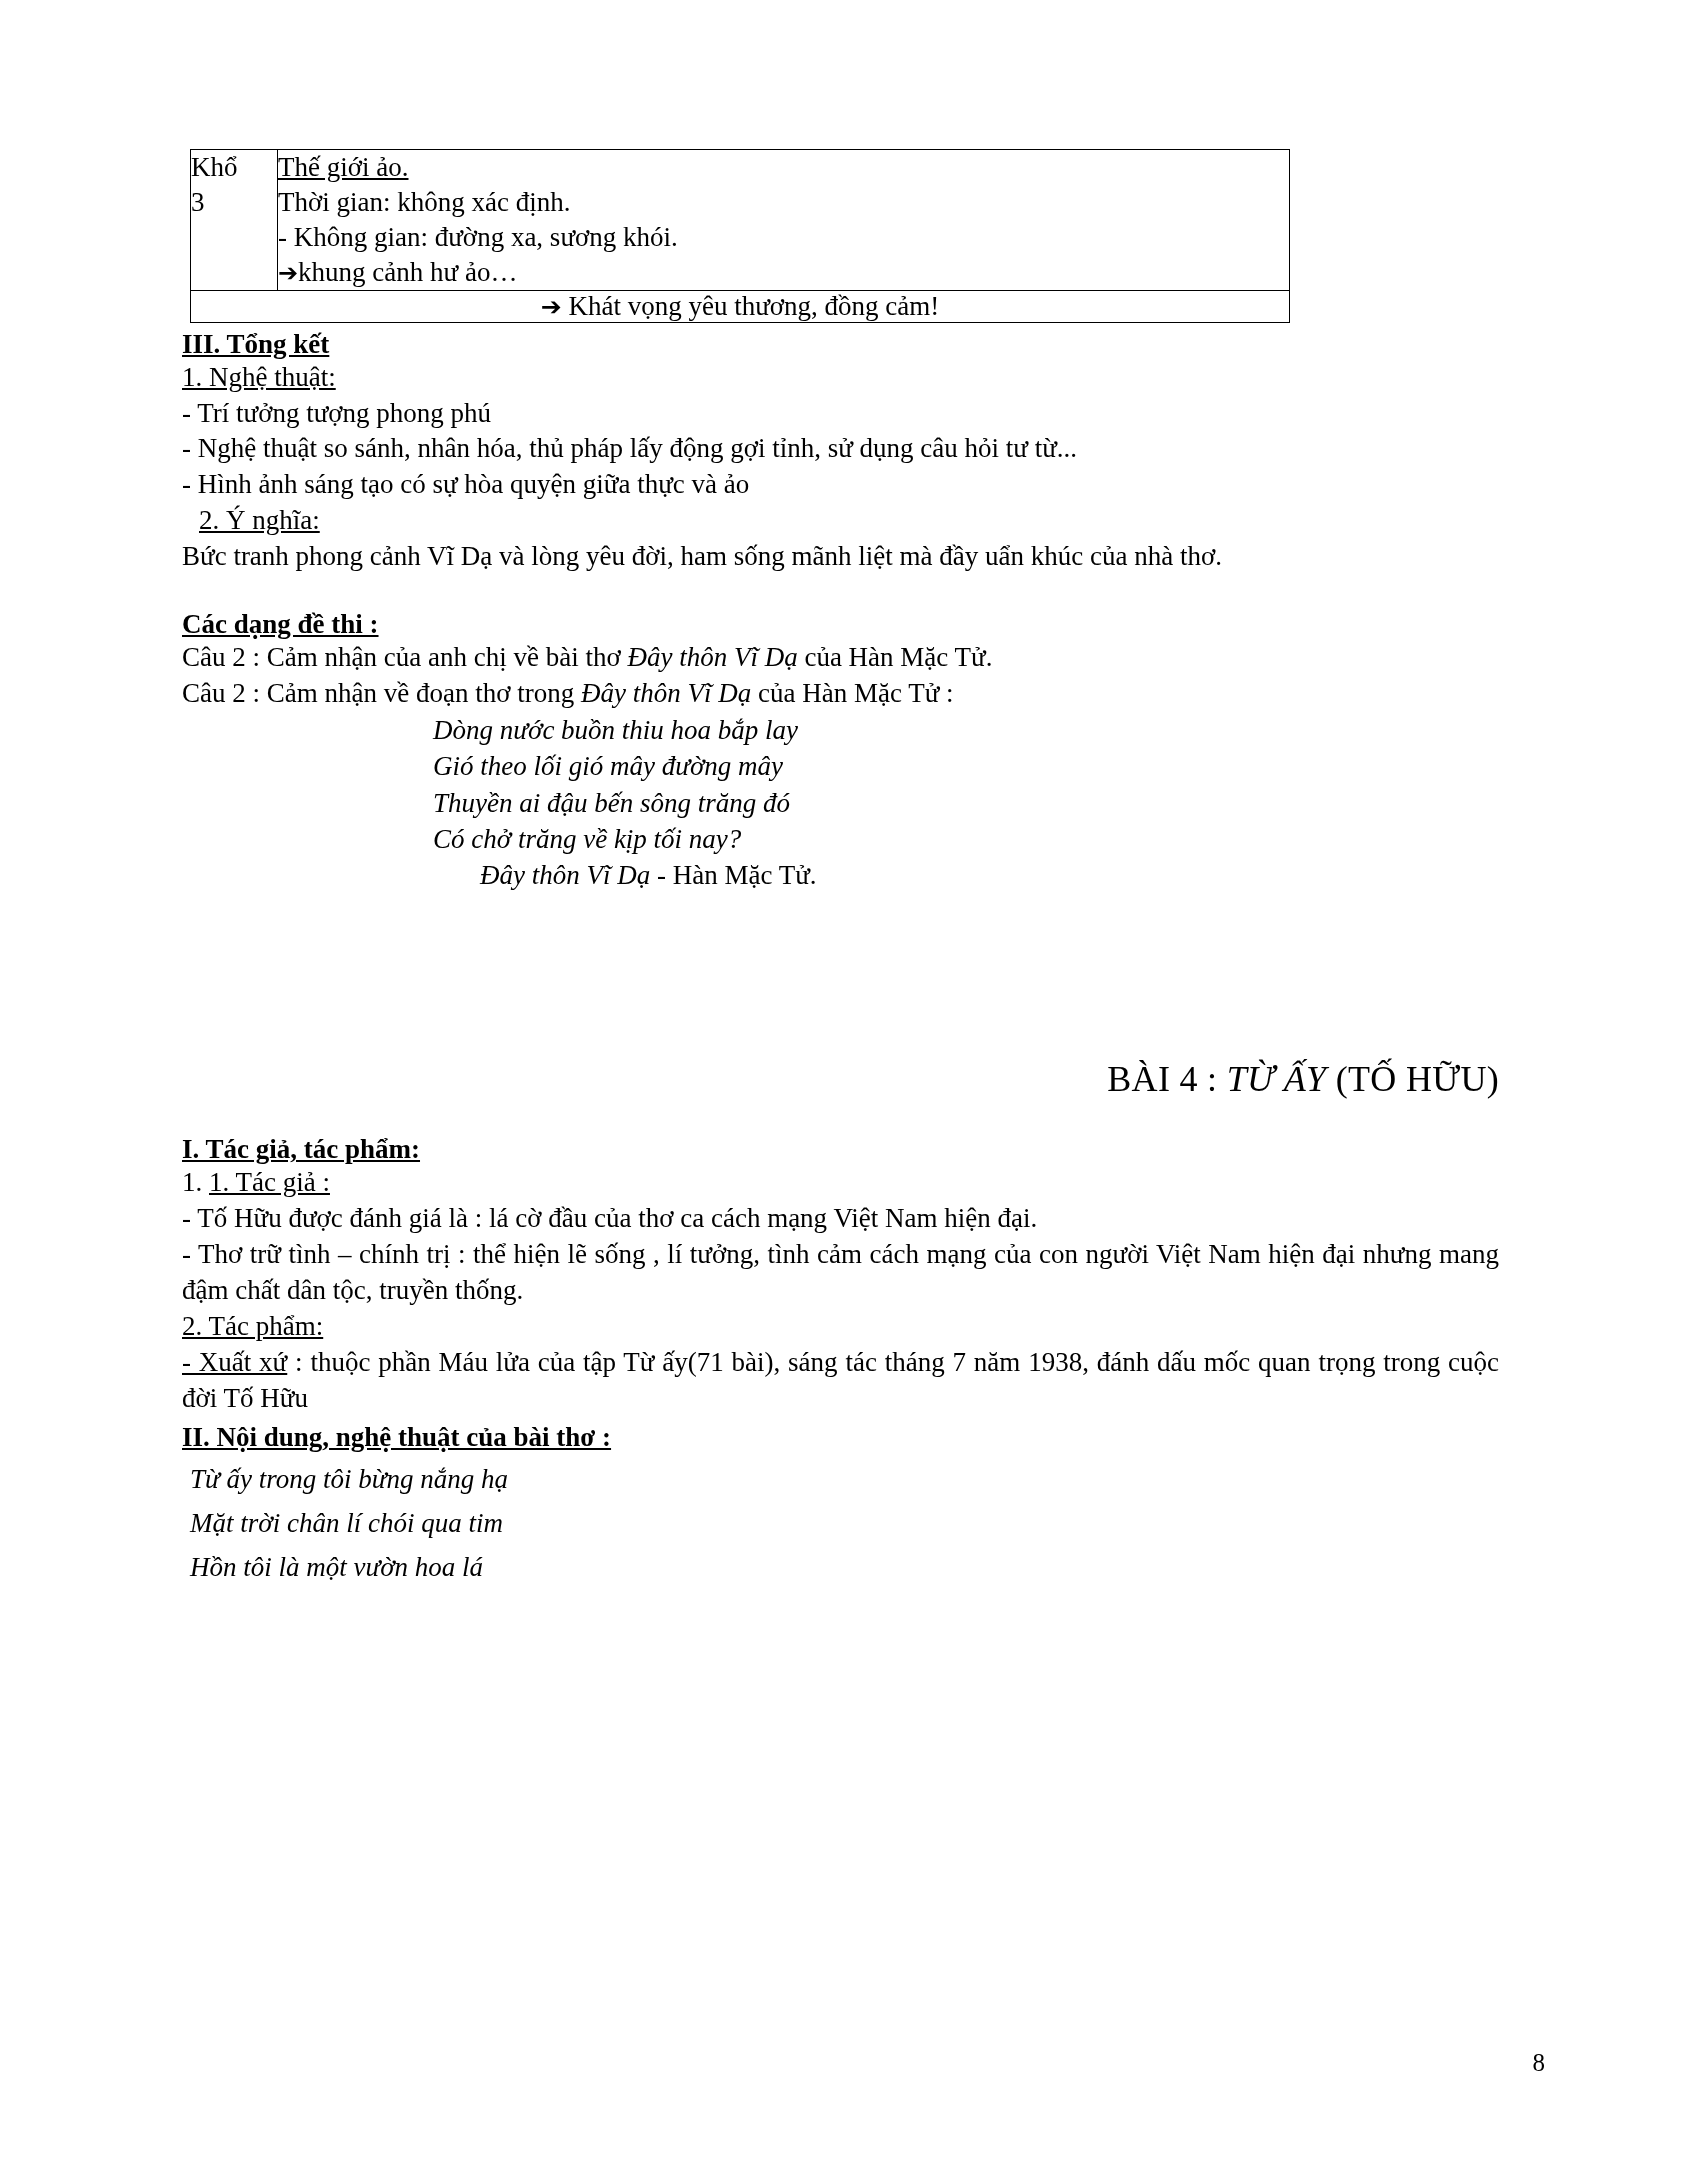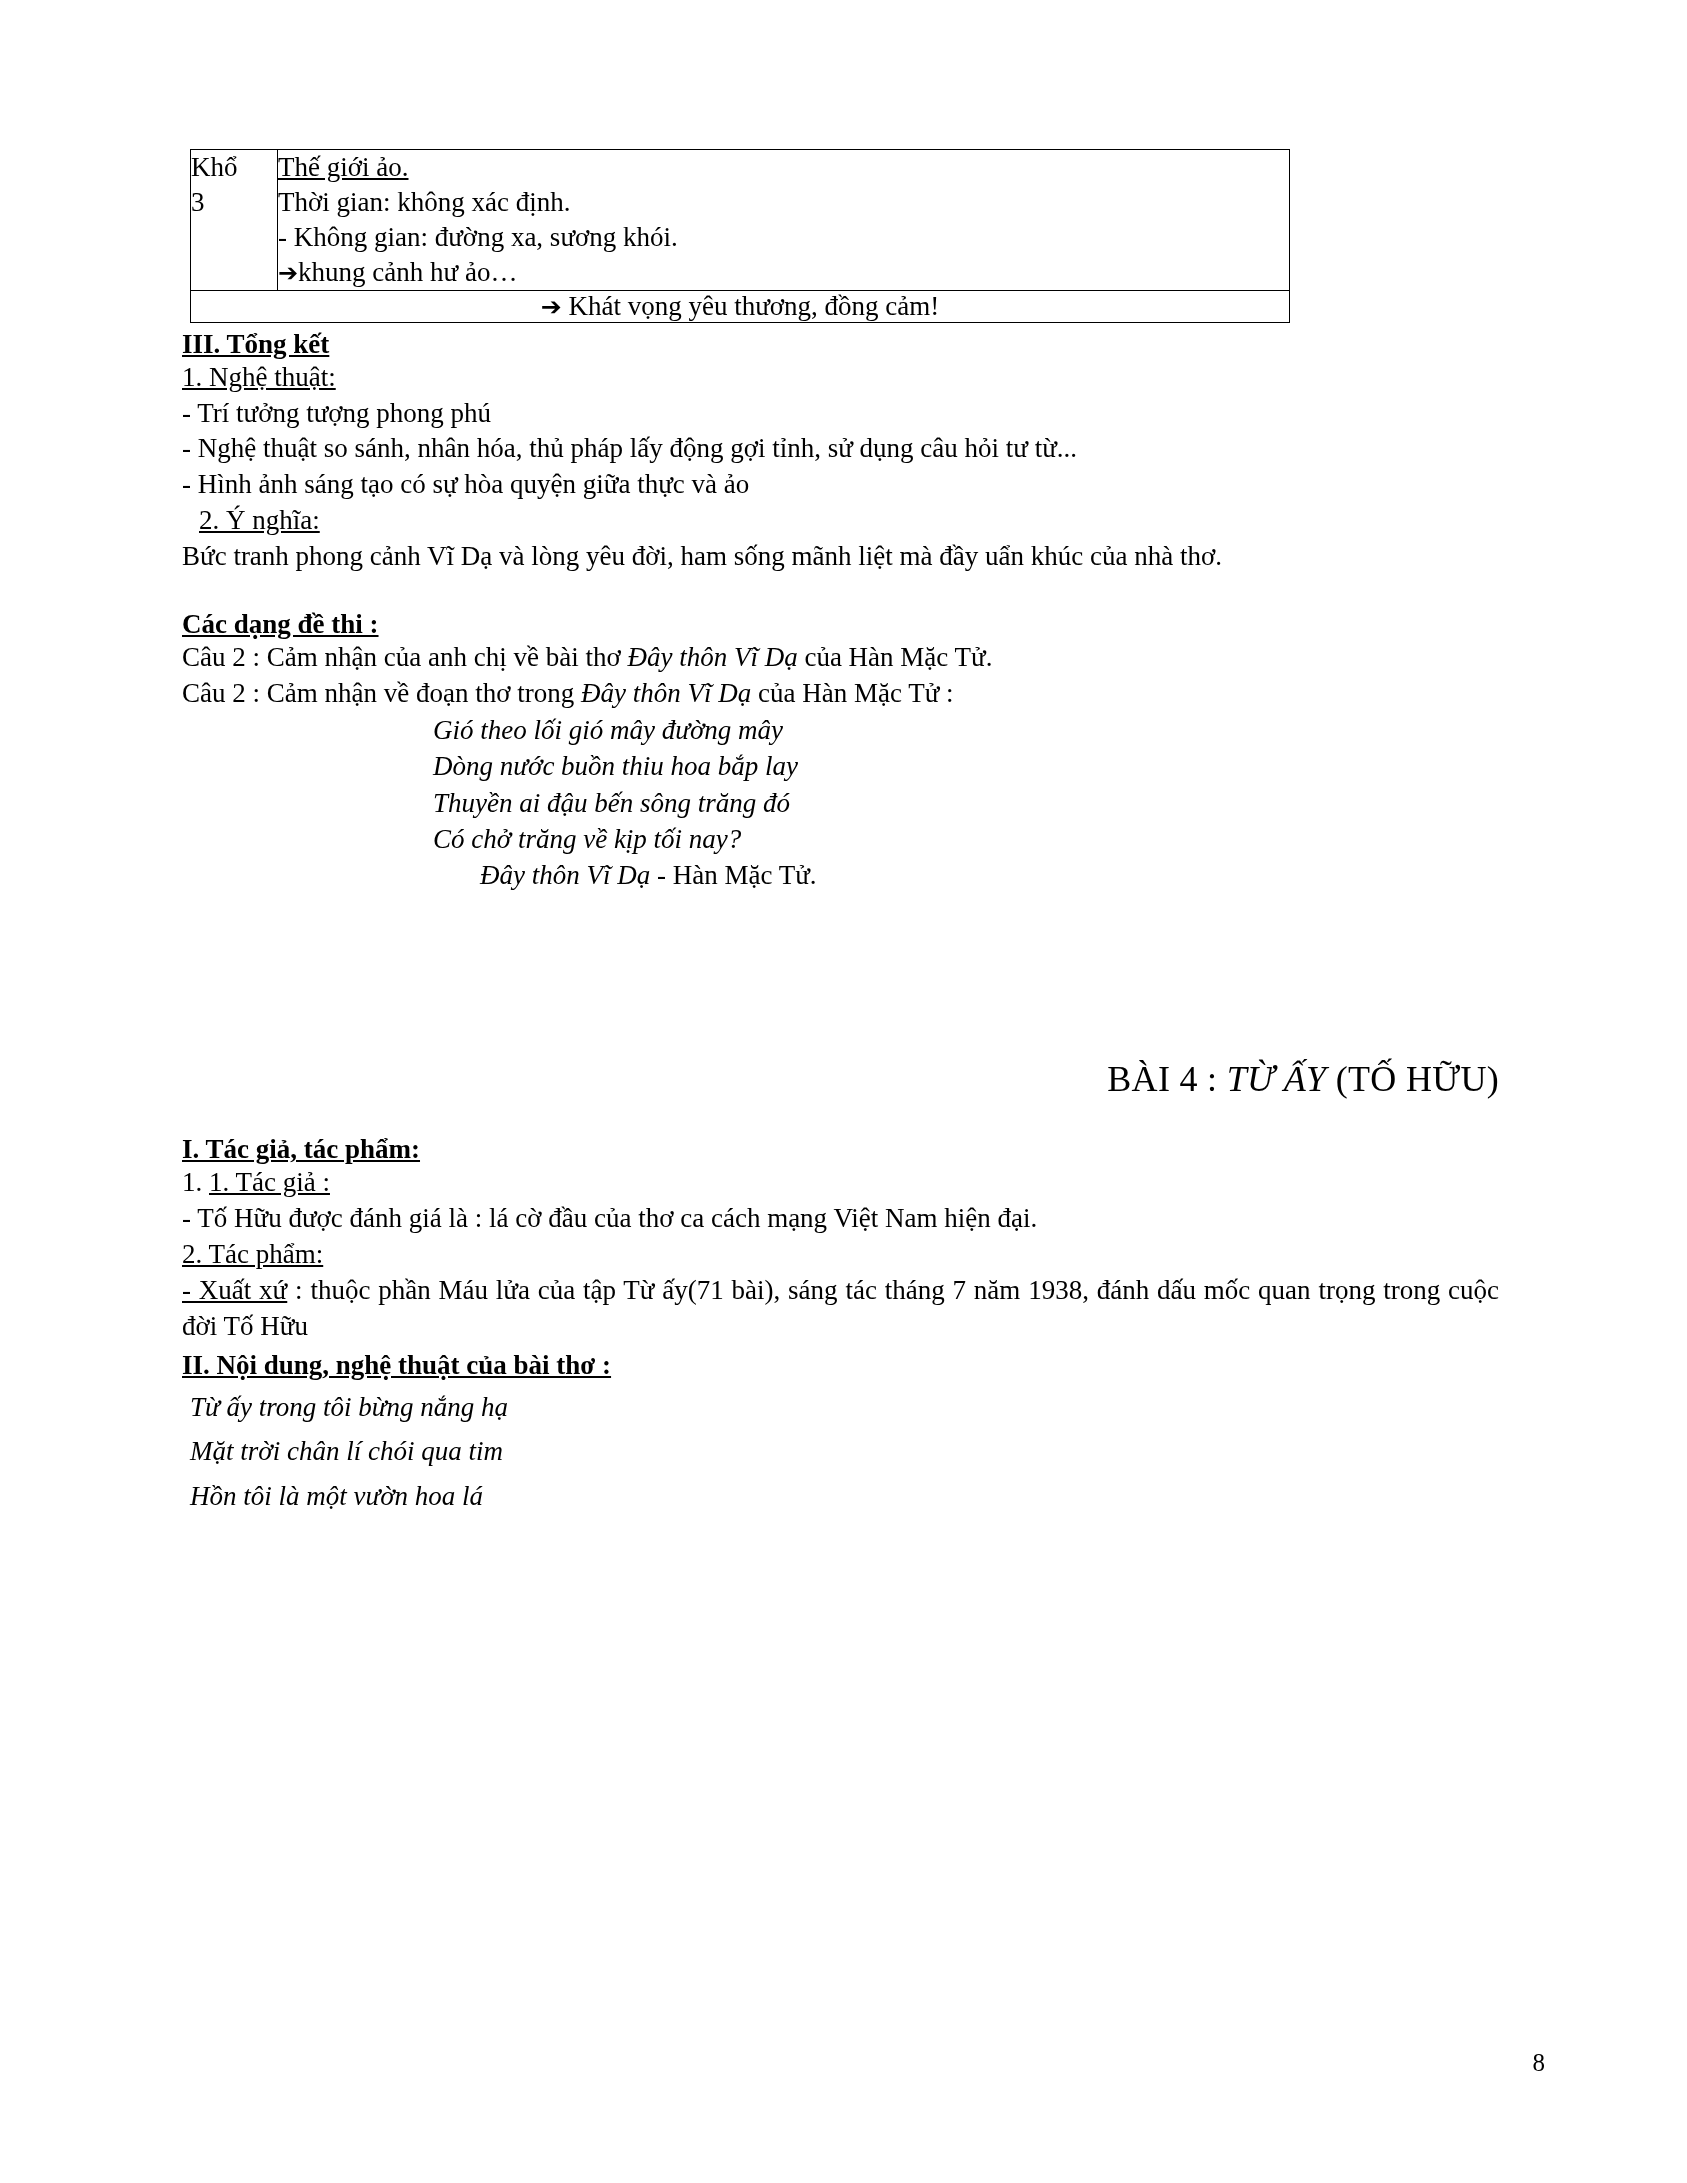--- a/index.html
+++ b/index.html
@@ -164,42 +164,43 @@
 
     <div class="spacer-md"></div>
 
     <div class="sec-head u">Các dạng đề thi :</div>
     <div class="line">
       <span>Câu 2 : </span><span>Cảm nhận của anh chị về bài thơ </span><span class="i">Đây thôn Vĩ Dạ</span><span> của Hàn Mặc Tử.</span>
     </div>
     <div class="line">
       <span class="b">Câu 2 : </span><span>Cảm nhận về đoạn thơ trong </span><span class="i">Đây thôn Vĩ Dạ</span><span> của Hàn Mặc Tử :</span>
     </div>
+    <div class="verse">Dòng nước buồn thiu hoa bắp lay</div>
     <div class="verse">Gió theo lối gió mây đường mây</div>
-    <div class="verse">Dòng nước buồn thiu hoa bắp lay</div>
     <div class="verse">Thuyền ai đậu bến sông trăng đó</div>
     <div class="verse">Có chở trăng về kịp tối nay?</div>
     <div class="verse-sig">
       <span class="i">Đây thôn Vĩ Dạ</span><span> -  Hàn Mặc Tử.</span>
     </div>
 
     <div class="spacer-xl"></div>
     <div class="spacer-lg"></div>
 
     <div class="title-bai">
       <span>BÀI 4 : </span><span class="i">TỪ ẤY </span><span>(TỐ HỮU)</span>
     </div>
 
     <div class="spacer-md"></div>
 
     <div class="sec-head u">I. Tác giả, tác phẩm:</div>
     <div class="line">
       <span class="b">1. </span><span class="b u">1. Tác giả :</span>
     </div>
     <div class="para">- Tố Hữu được đánh giá là : lá cờ đầu của thơ ca cách mạng Việt Nam hiện đại.</div>
+    <div class="para">- Thơ trữ tình – chính trị : thể hiện lẽ sống , lí tưởng, tình cảm cách mạng của con người Việt Nam hiện đại nhưng mang đậm chất dân tộc, truyền thống.</div>
     <div class="line">
       <span class="b u">2. Tác phẩm:</span>
     </div>
     <div class="para">
       <span class="u">- Xuất xứ</span><span> : thuộc phần Máu lửa của tập Từ ấy(71 bài), sáng tác tháng 7 năm 1938, đánh dấu mốc quan trọng trong cuộc đời Tố Hữu</span>
     </div>
     <div class="sec-head u">II. Nội dung, nghệ thuật của bài thơ :</div>
     <div class="verse-left">Từ ấy trong tôi bừng nắng hạ</div>
     <div class="verse-left">Mặt trời chân lí chói qua tim</div>
     <div class="verse-left">Hồn tôi là một vườn hoa lá</div>

